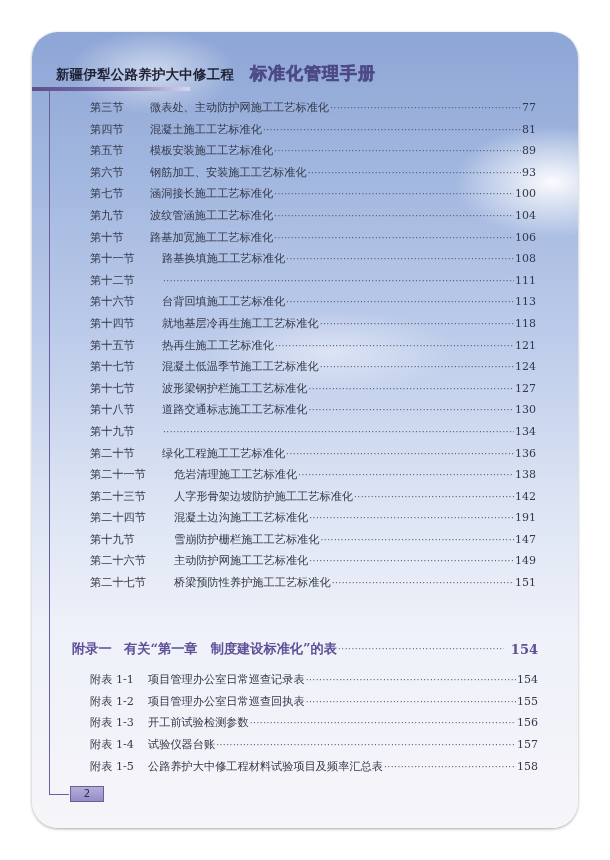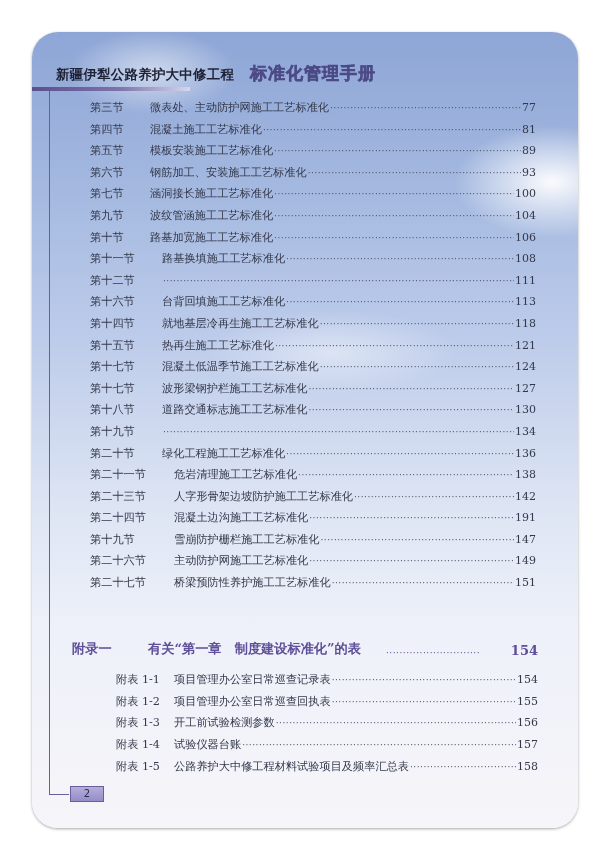--- a/index.html
+++ b/index.html
@@ -99,35 +99,34 @@
       font-size: 9px;
     }
     .toc-leader::before {
       content: "··················································································································";
     }
     .toc-page { flex: 0 0 auto; font-size: 11px; }
     .appendix-row {
       position: absolute;
       left: 40px; top: 608px;
       width: 466px;
-      display: flex; align-items: flex-end;
+      display: flex; align-items: center;
       font-weight: bold;
       font-size: 13.2px;
       color: #5e4f98;
       white-space: nowrap;
-      gap: 24px;
     }
     .appendix-row .toc-leader { color: #5e4f98; font-weight: normal; }
     .appendix-row .toc-page { font-size: 13px; margin-left: 6px; }
     .appendix-list {
       position: absolute;
       left: 58px; top: 640px;
       width: 448px;
     }
-    .appendix-list .toc-row { height: 21.7px; margin-left: 26px; }
+    .appendix-list .toc-row { height: 21.7px; }
   </style>
 </head>
 <body>
 
 <div class="page-card">
   <div class="header-title">
     <span class="header-main">新疆伊犁公路养护大中修工程</span>
     <span class="header-accent">标准化管理手册</span>
   </div>
   <div class="header-rule"></div>

